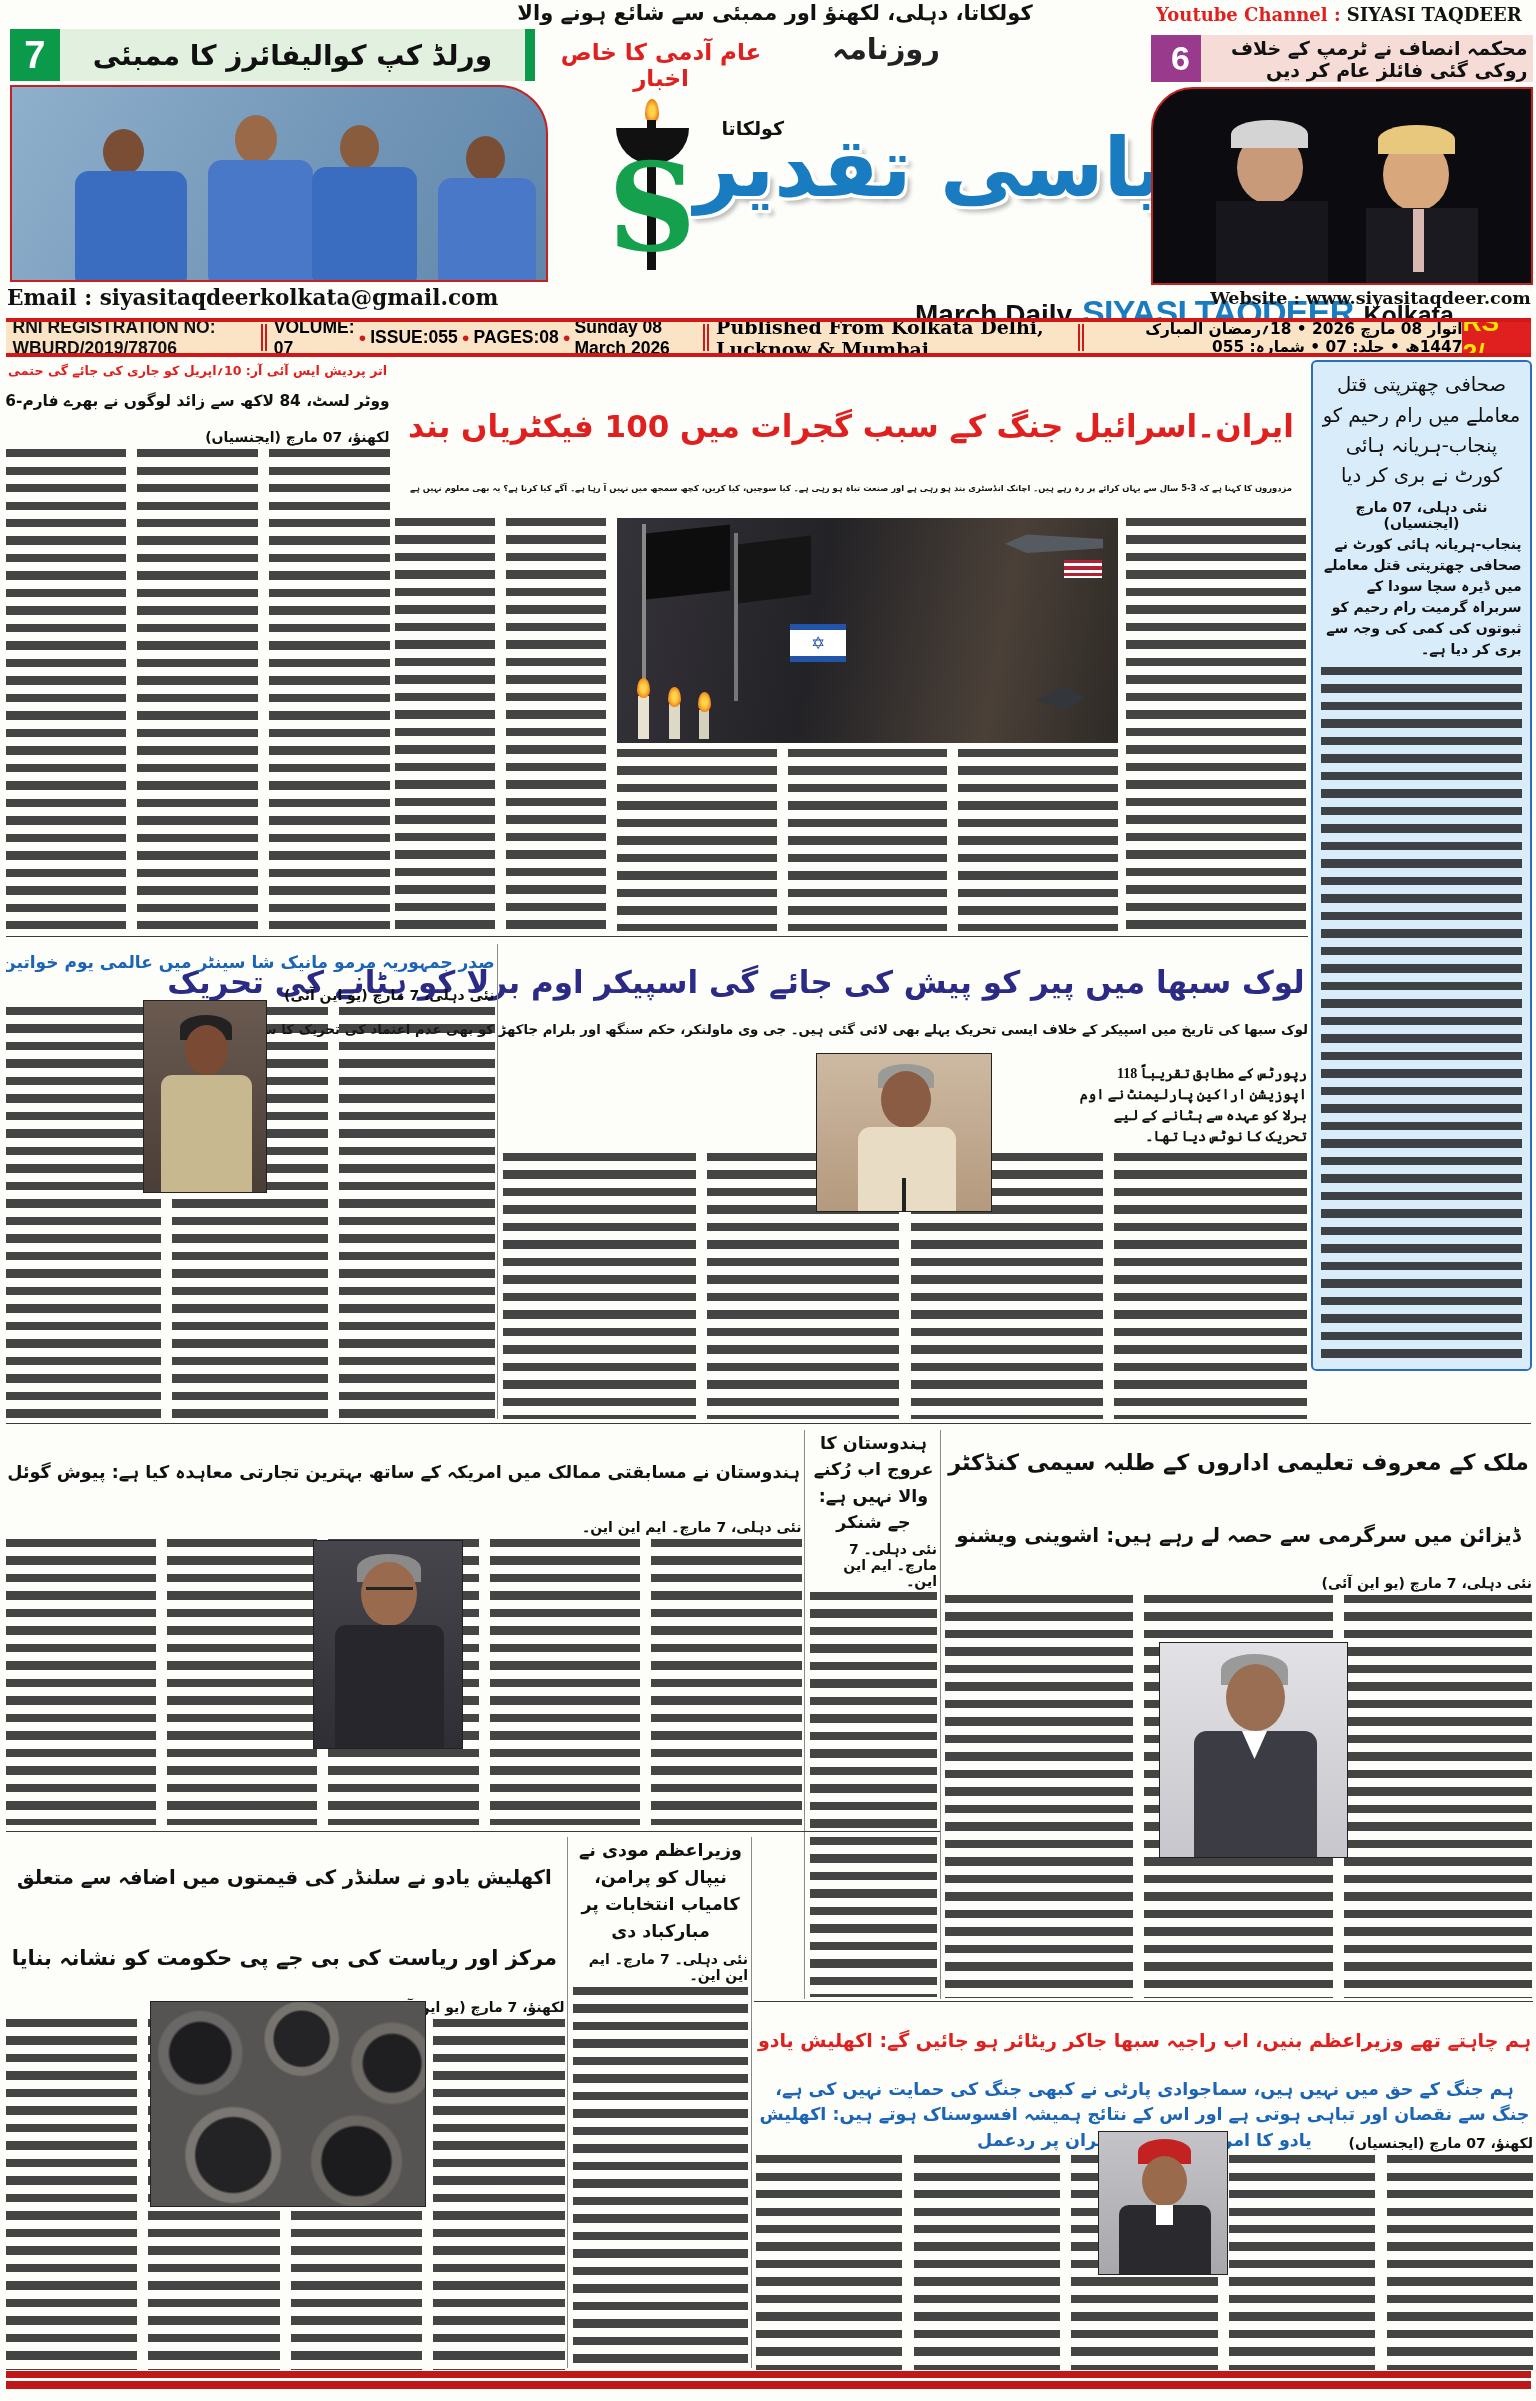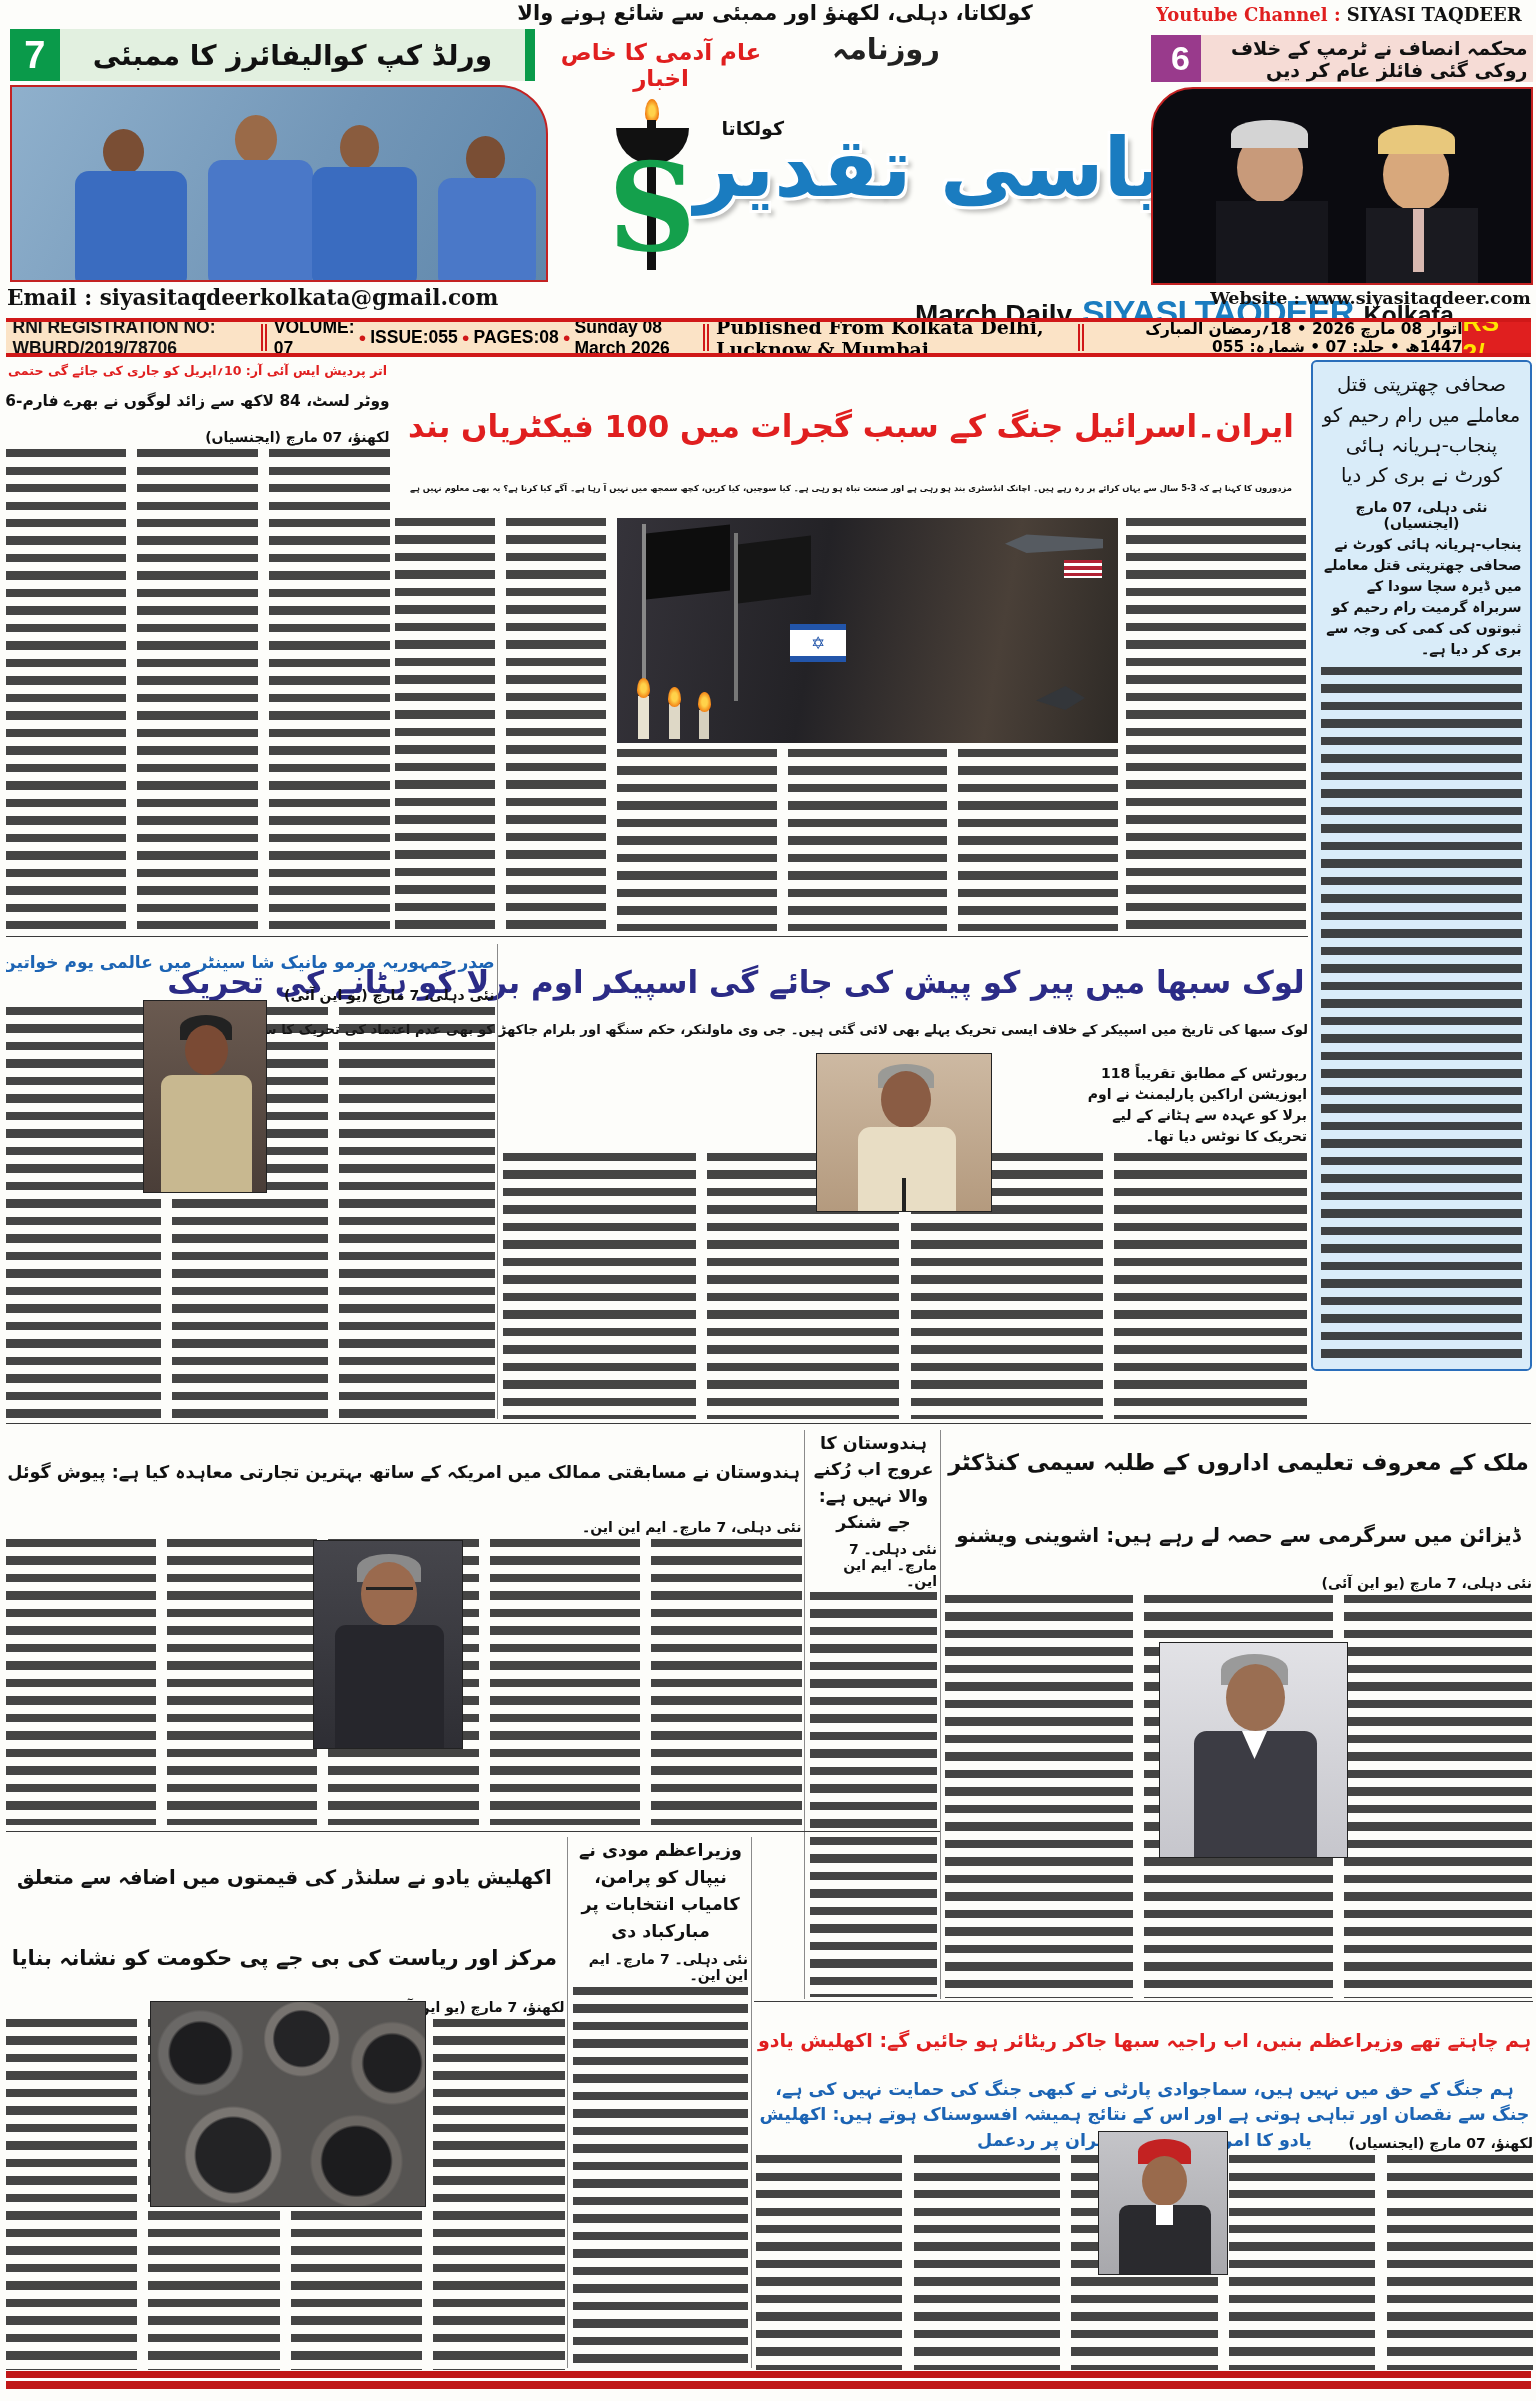--- a/index.html
+++ b/index.html
@@ -162,21 +162,21 @@
   <div class="lead" style="margin-bottom:7px;">پنجاب-ہریانہ ہائی کورٹ نے صحافی چھترپتی قتل معاملے میں ڈیرہ سچا سودا کے سربراہ گرمیت رام رحیم کو ثبوتوں کی کمی کی وجہ سے بری کر دیا ہے۔</div>
   <div class="simcols">
       <div class="scol"></div>
     </div>
 </div>
 
 <div class="hr" style="left:5.6px;top:936px;width:1302px;"></div>
 <div class="abs ur fit hl-navy" style="left: 164px; top: 945px; width: 1144px; font-size: 31px; height: 74px; line-height: 74px;">لوک سبھا میں پیر کو پیش کی جائے گی اسپیکر اوم برلا کو ہٹانے کی تحریک</div>
 <div class="abs ur fit" style="left: 164px; top: 1022px; width: 1144px; font-size: 13.3px; color: rgb(17, 17, 17);">لوک سبھا کی تاریخ میں اسپیکر کے خلاف ایسی تحریک پہلے بھی لائی گئی ہیں۔ جی وی ماولنکر، حکم سنگھ اور بلرام جاکھڑ کو بھی عدم اعتماد کی تحریک کا سامنا کرنا پڑا تھا</div>
 <div class="abs bodyblock" style="left:503px;top:1063px;width:804px;height:356px;">
-  <div class="lead" style="width:237px;margin-left:auto;margin-bottom:6px;">رپورٹس کے مطابق تقریباً 118 اپوزیشن اراکین پارلیمنٹ نے اوم برلا کو عہدہ سے ہٹانے کے لیے تحریک کا نوٹس دیا تھا۔</div>
+  <div class="lead" style="width:237px;margin-left:auto;margin-bottom:6px;font-family:Liberation Serif, serif;">رپورٹس کے مطابق تقریباً 118 اپوزیشن اراکین پارلیمنٹ نے اوم برلا کو عہدہ سے ہٹانے کے لیے تحریک کا نوٹس دیا تھا۔</div>
   <div class="simcols">
       <div class="scol"></div>
       <div class="scol"></div>
       <div class="scol"></div>
       <div class="scol"></div>
     </div>
 </div>
 <div class="photo plain" style="left:816px;top:1053px;width:176px;height:159px;background:linear-gradient(#cdb9a2,#b49a7e);">
   <div class="abs" style="left:61px;top:9.8px;width:56px;height:24px;background:#9a9a96;border-radius:50% 50% 0 0;"></div>
   <div class="head" style="left:64px;top:17px;width:50px;height:57px;background:#8a5c44;"></div>

